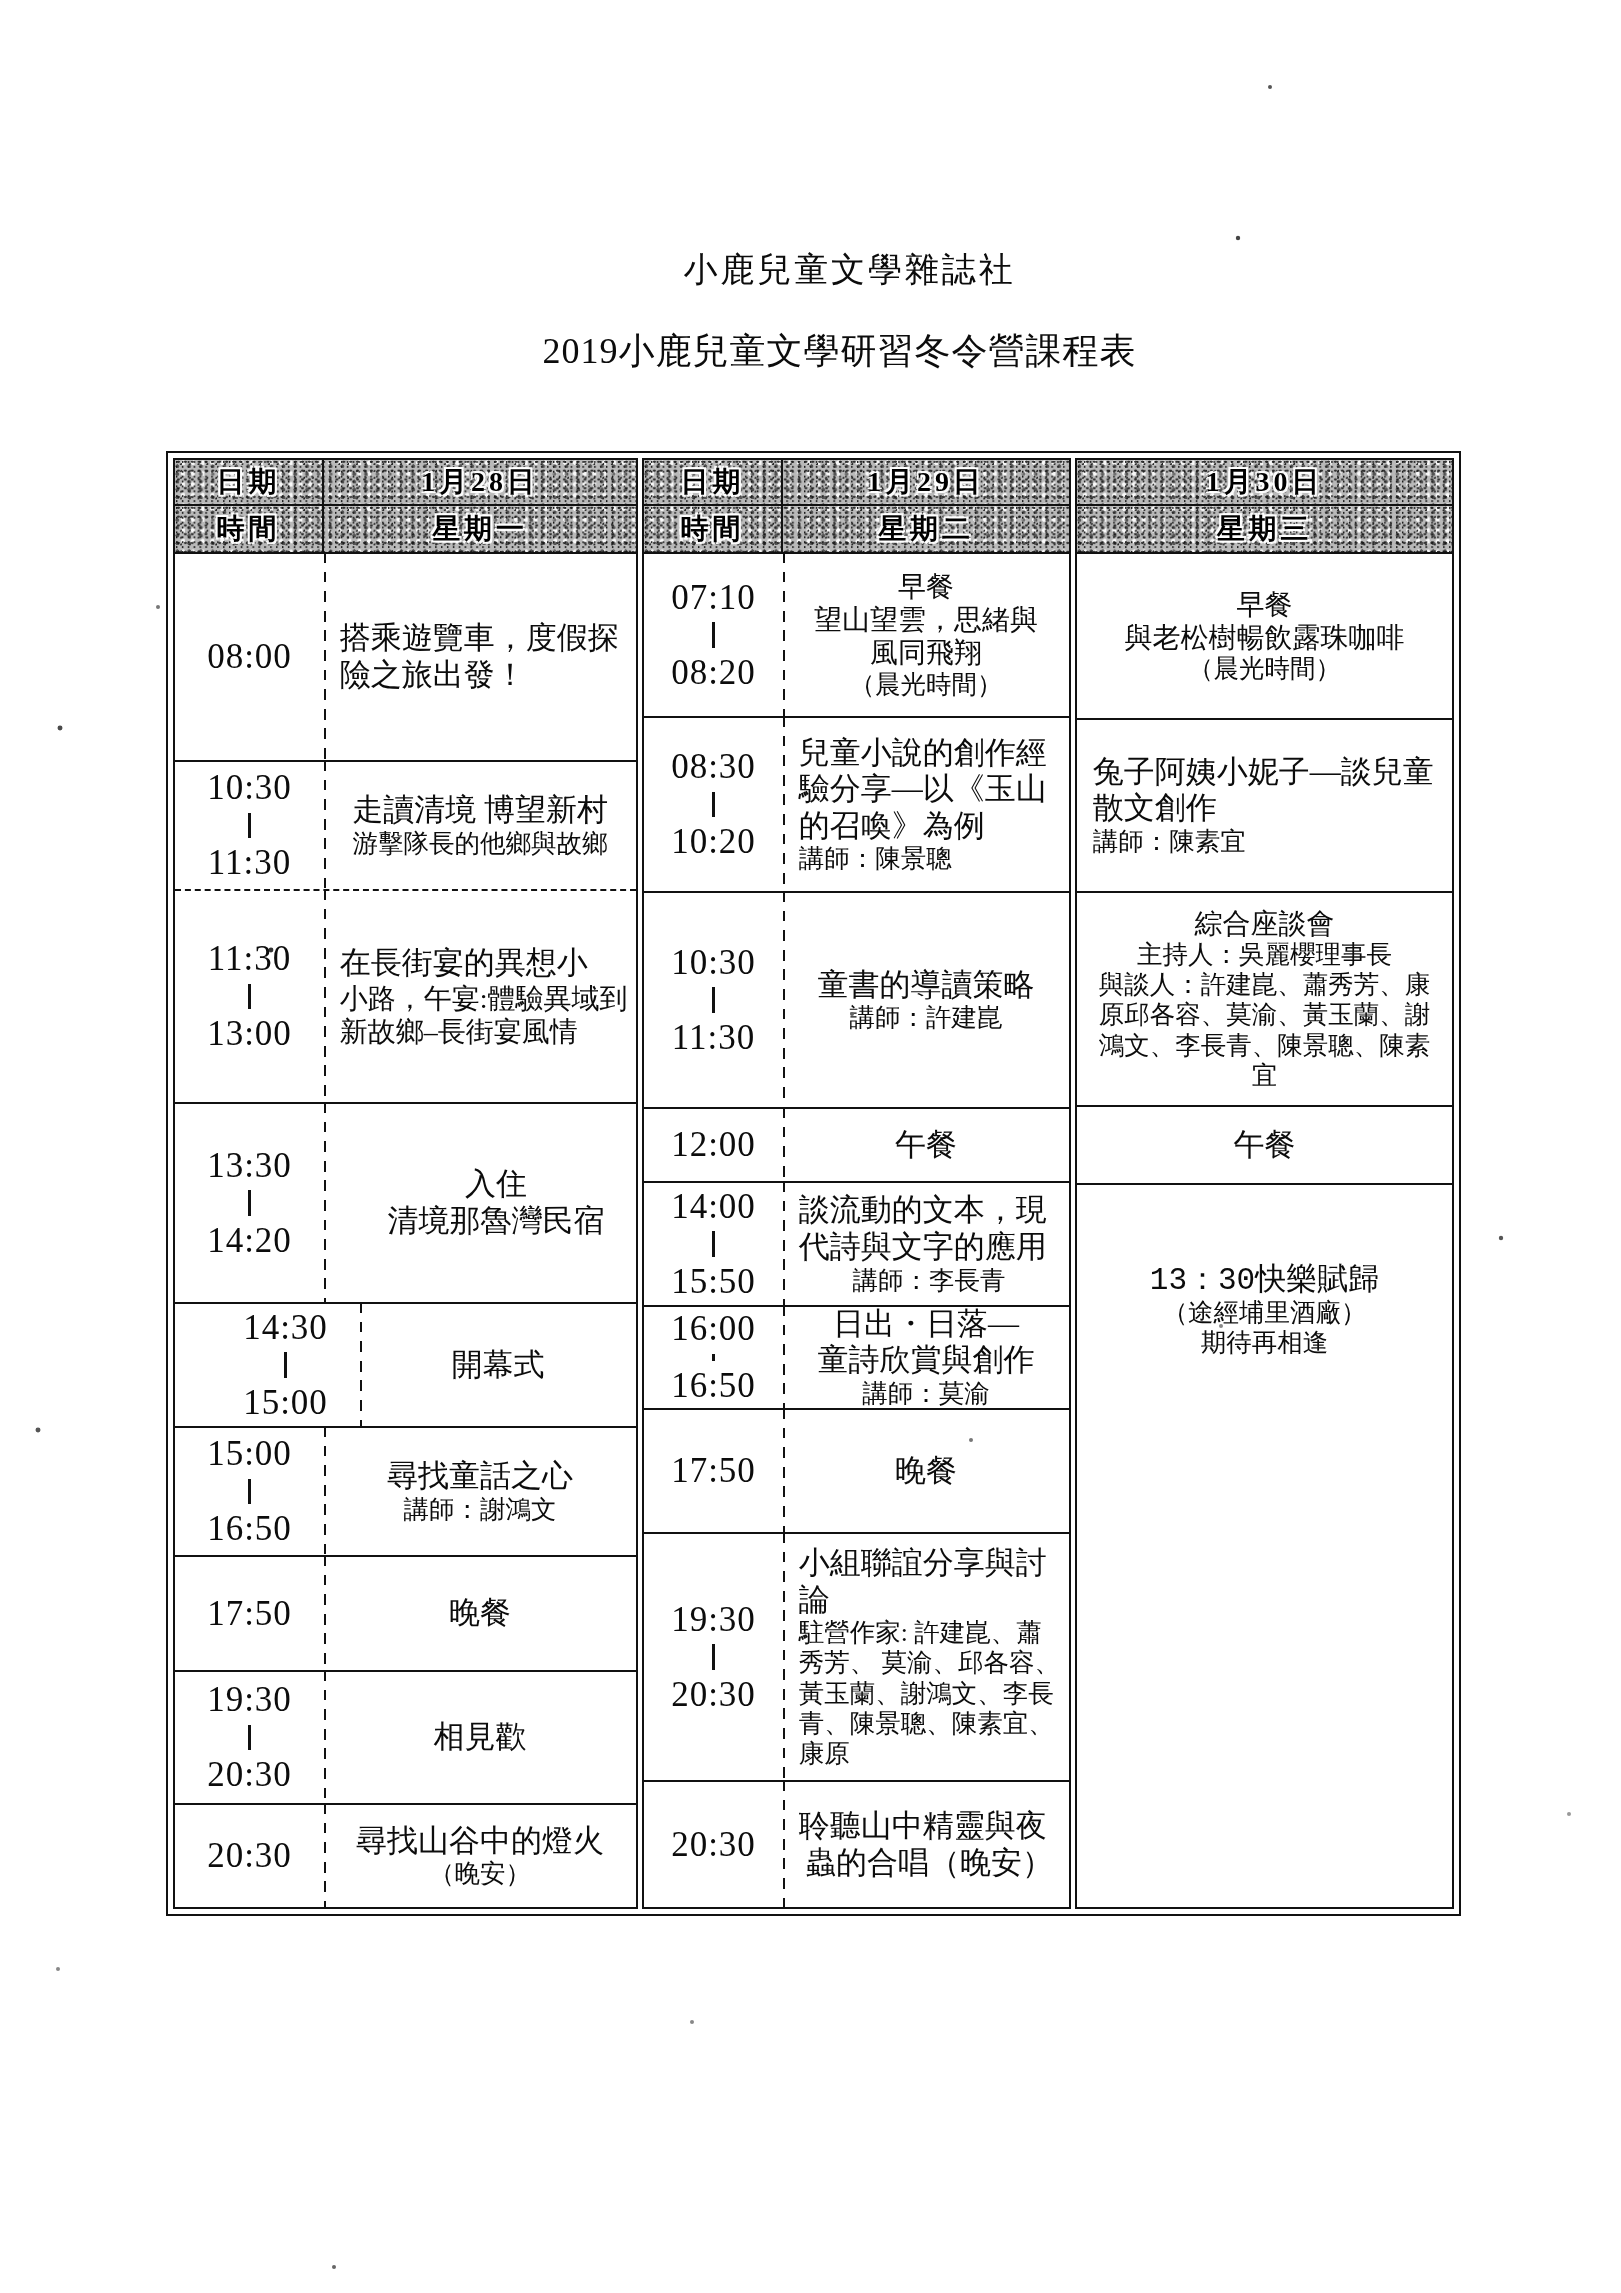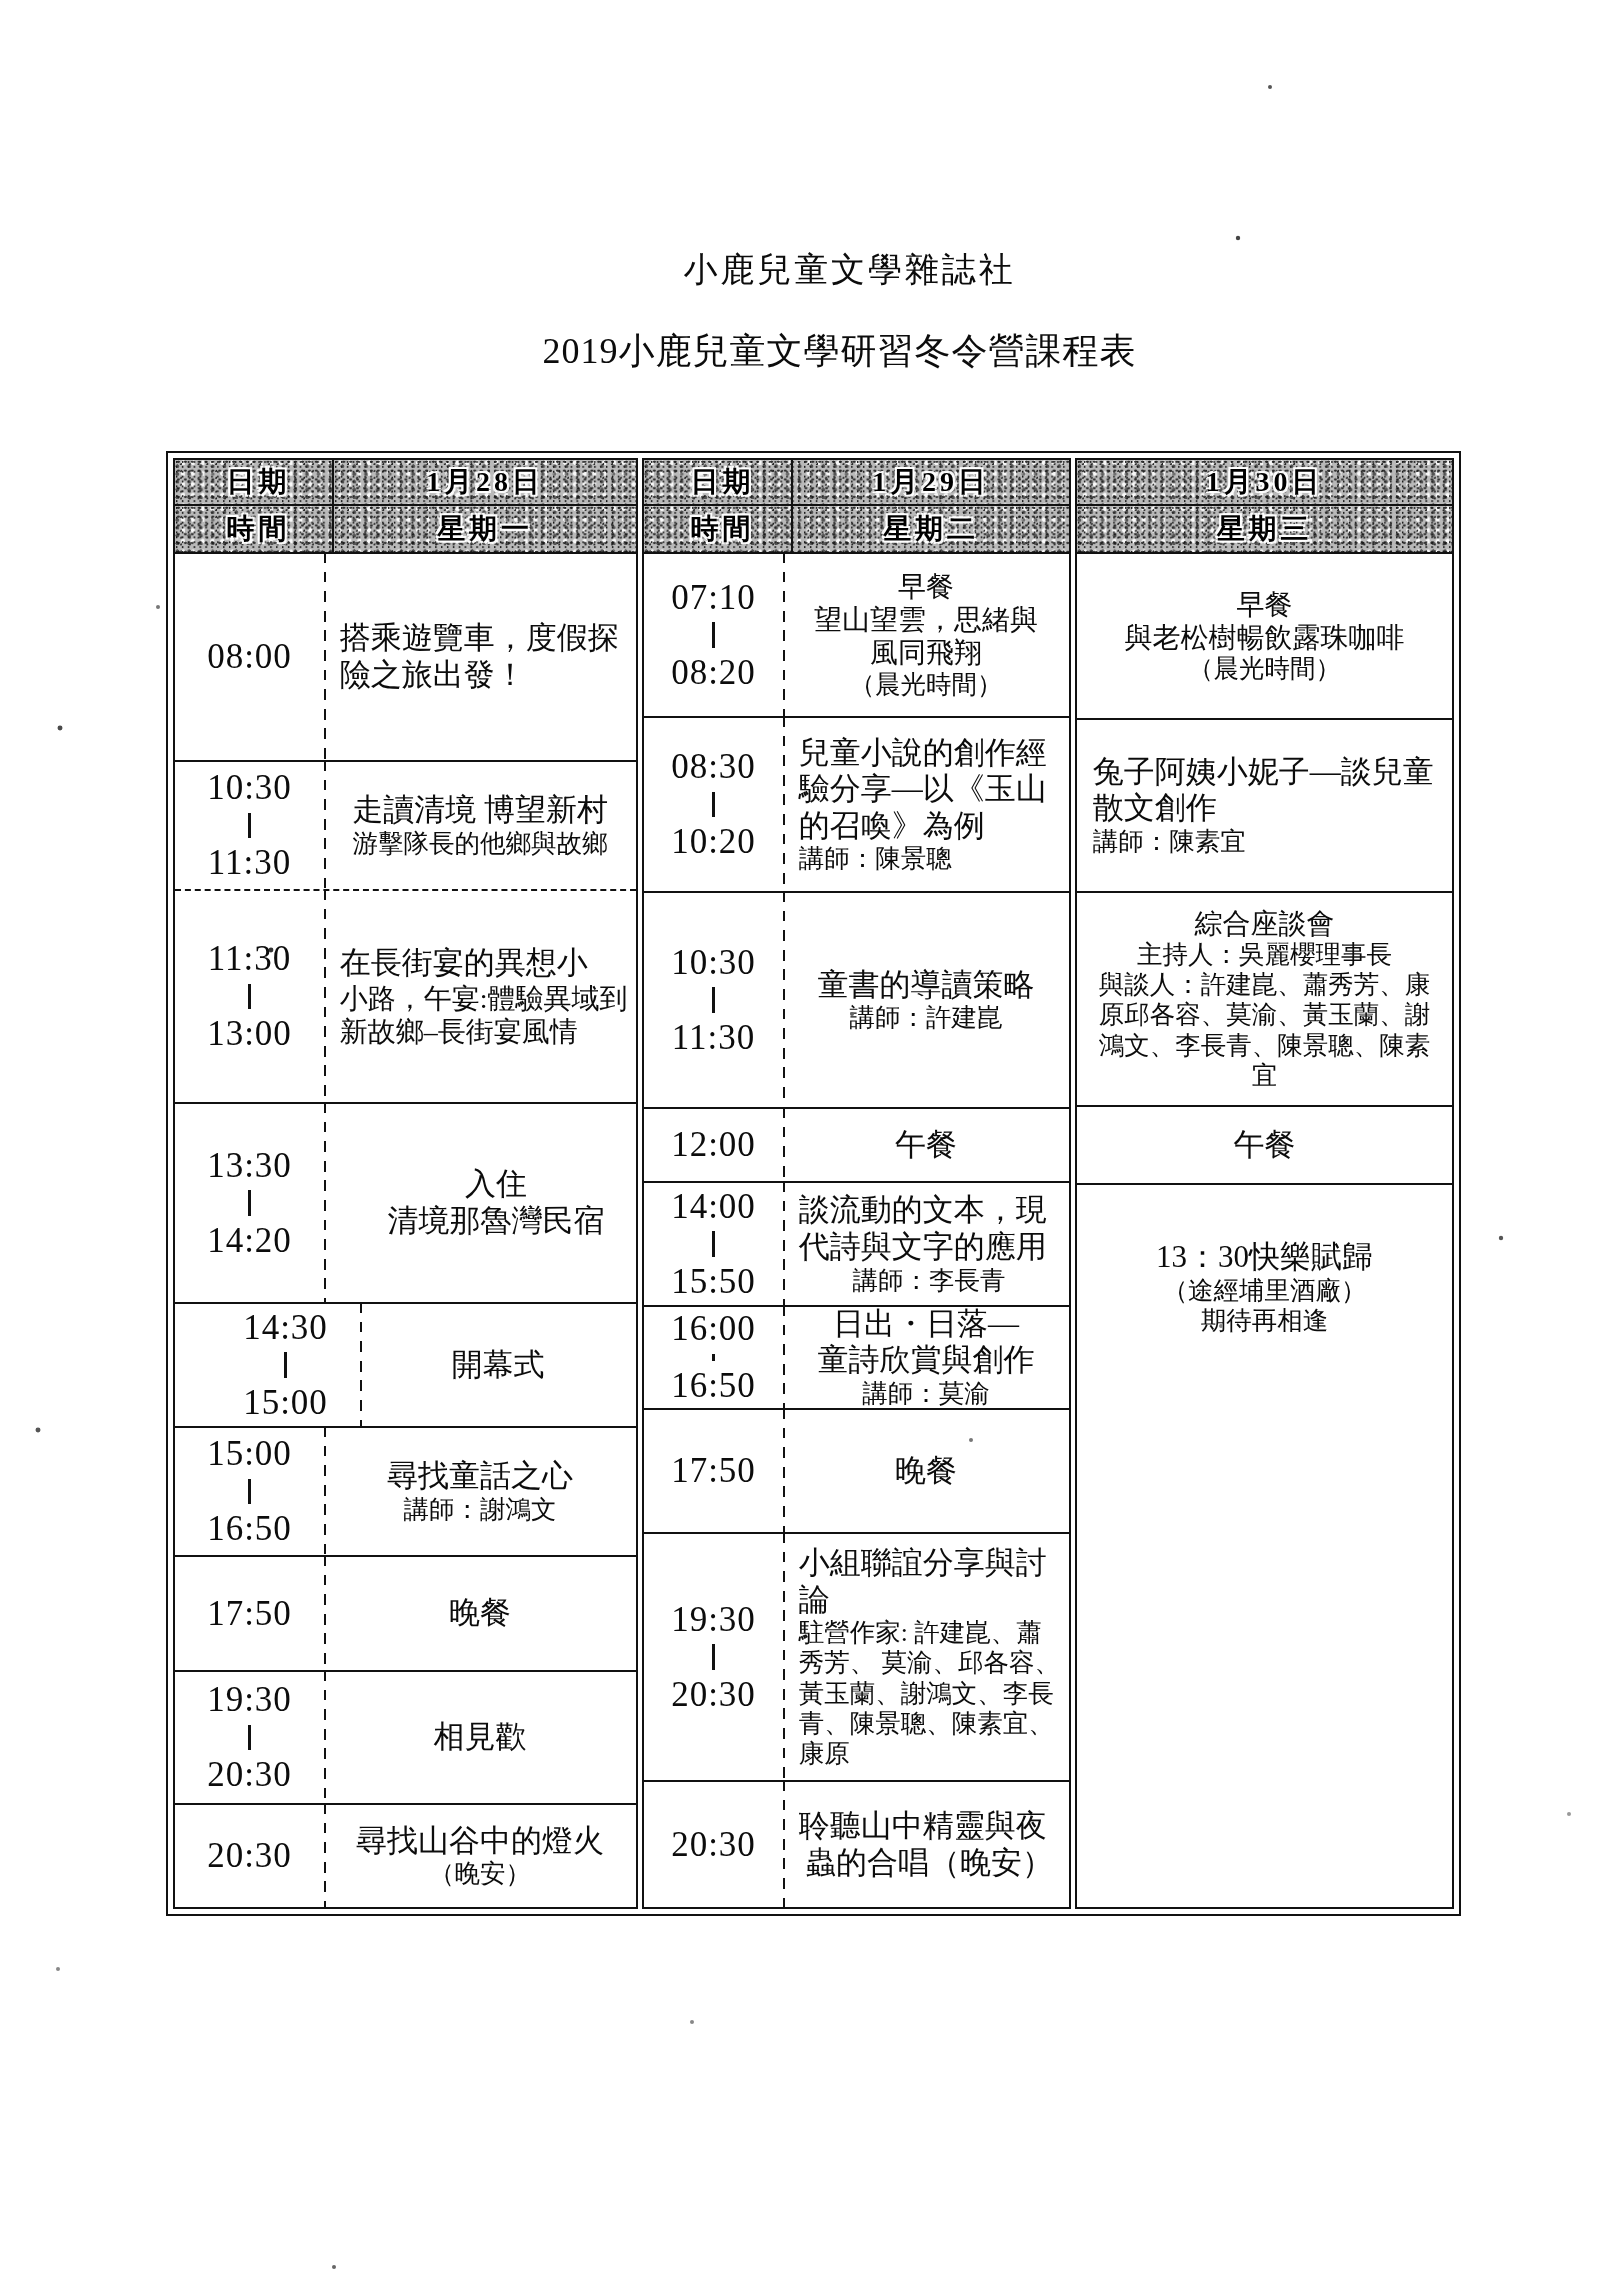--- a/index.html
+++ b/index.html
@@ -45,21 +45,21 @@
   .hdr-row.r1{height:46px;}
   .hdr-row.r2{height:48px; border-bottom:2.9px solid #111;}
   .hdr-cell{
     display:flex; align-items:center; justify-content:center;
     font-weight:bold; font-size:28px; letter-spacing:3.9px;
     color:#000; box-sizing:border-box;
     text-shadow:-2px -2px 0 rgba(255,255,255,.95), 2px -2px 0 rgba(255,255,255,.95),
                 -2px 2px 0 rgba(255,255,255,.95), 2px 2px 0 rgba(255,255,255,.95),
                 0 0 4.9px rgba(255,255,255,.85);
   }
-  .hdr-corner{border-right:2px solid #111;margin-left:10px;}
+  .hdr-corner{border-right:2px solid #111;}
   .hdr-main{flex:1;}
   .day-0 .hdr-corner{width:149px;}
   .day-1 .hdr-corner{width:139px;}
 
   
   .row{
     display:flex; flex-shrink:0; box-sizing:border-box; border-top:2px solid #111;
     min-height:0;
   }
   .row.first{border-top:none;}
@@ -77,21 +77,21 @@
     background:repeating-linear-gradient(180deg,#111 0 10.8px, transparent 10.8px 19.6px);
   }
   .tbar{width:2.9px; height:25.5px; background:#111; margin:2.9px auto;}
   .cell-content{
     flex:1; min-width:0; box-sizing:border-box;
     display:flex; flex-direction:column; justify-content:center;
     padding:5.9px 9.8px 5.9px 9.8px;
   }
   .cell-content.a-left{align-items:flex-start; padding-left:15.7px;}
   .cell-content.a-center{align-items:center; text-align:center;}
-  .cell-content.v-top{justify-content:flex-start; padding-top:54px;}
+  .cell-content.v-top{justify-content:flex-start; padding-top:78px;font-family:Liberation Mono, monospace;}
   .line{line-height:1.18; white-space:nowrap;}
   .line.la-c{align-self:center; text-align:center;}
   .t-l{font-size:31px;}
   .t-m{font-size:28px;}
   .t-s{font-size:25.5px;}
 
   
   .specks{
     position:absolute; top:0; left:0; width:2px; height:2px; border-radius:50%;
     background:transparent; pointer-events:none;

